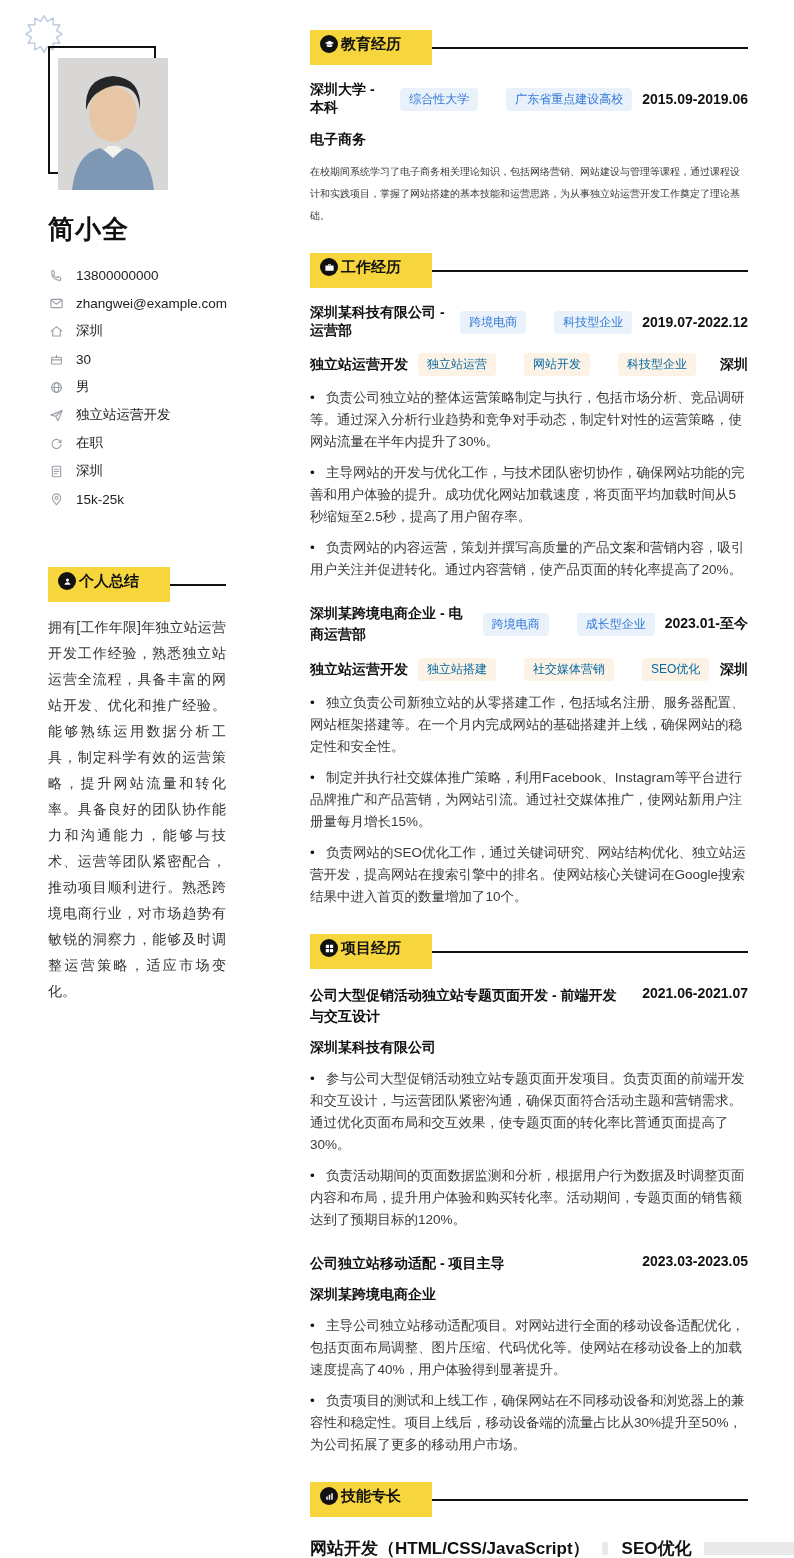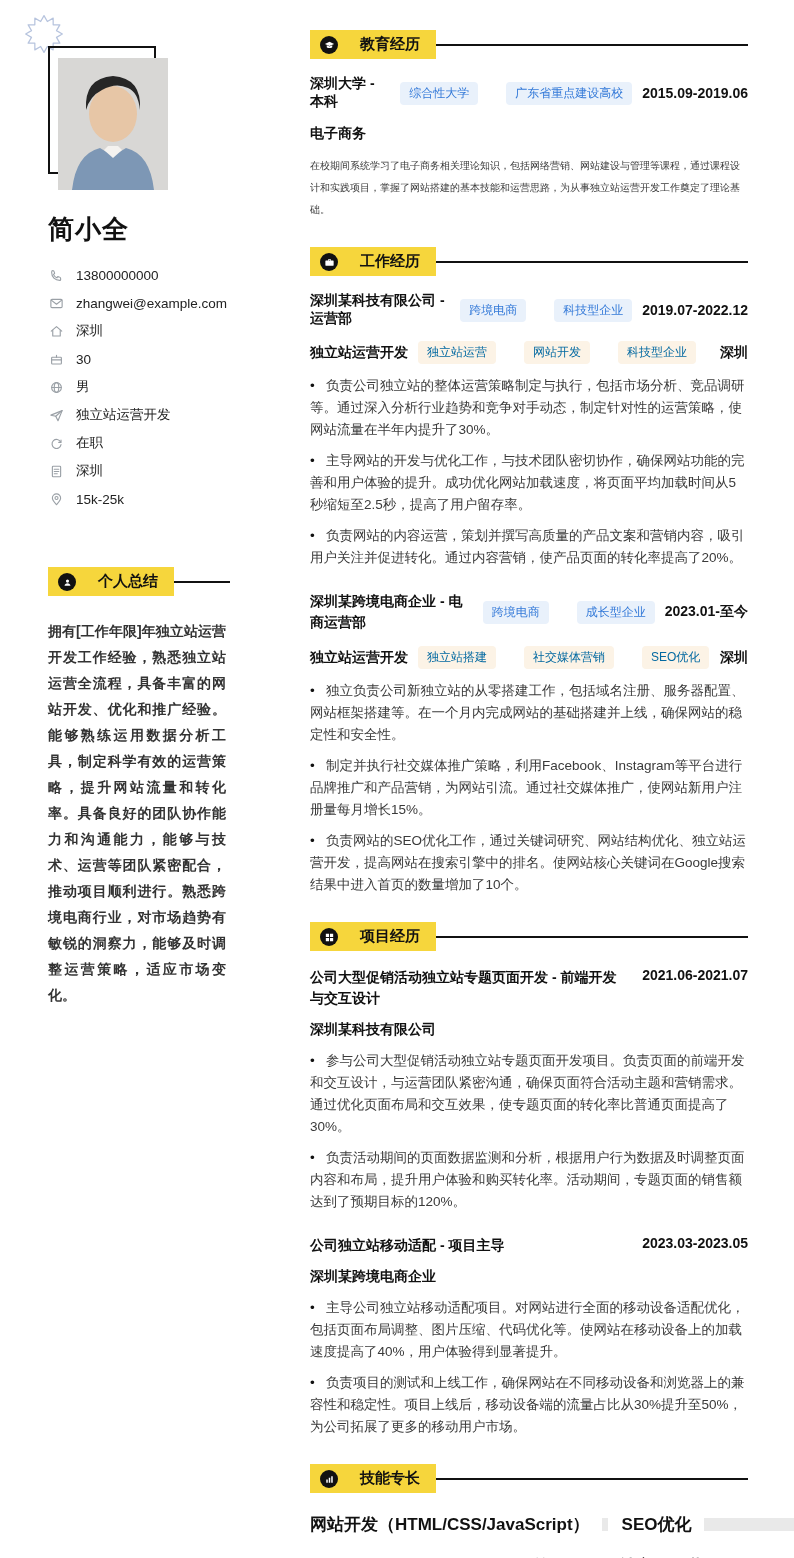--- a/index.html
+++ b/index.html
@@ -16,29 +16,29 @@
   .photo-wrap { position:relative; width:122px; height:146px; margin-bottom:20px; }
   .photo-frame { position:absolute; left:0; top:0; width:108px; height:128px; border:2px solid #111; background:transparent; }
   .photo { position:absolute; left:10px; top:12px; width:110px; height:132px; background:#d8d7d5; overflow:hidden; }
   .person-name { font-size:26px; font-weight:700; color:#111; letter-spacing:1px; margin:16px 0 14px 0; }
   .contact-list { list-style:none; }
   .contact-list li { display:flex; align-items:center; gap:12px; height:28px; font-size:13.5px; color:#222; }
   .c-ico { width:16px; height:16px; flex:0 0 16px; display:flex; align-items:center; justify-content:center; }
   .c-ico svg { width:15px; height:15px; stroke:#9aa0a6; fill:none; stroke-width:1.5; stroke-linecap:round; stroke-linejoin:round; }
   
   .sec-header { display:flex; align-items:center; }
-  .hdr-box { background:#F6D63C; display:flex; align-items:flex-end; gap:22px; padding:5px 16px 5px 10px; min-width:122px; }
+  .hdr-box { background:#F6D63C; display:flex; align-items:flex-start; gap:3px; padding:5px 16px 11px 10px; min-width:122px; }
   .hdr-ico { width:18px; height:18px; border-radius:50%; background:#111; display:flex; align-items:center; justify-content:center; flex:0 0 18px; }
   .hdr-ico svg { width:11px; height:11px; fill:#fff; }
   .hdr-title { font-size:15px; font-weight:700; color:#111; white-space:nowrap; }
   .hdr-line { flex:1; height:2px; background:#111; }
   .sb-hdr .hdr-line { width:56px; flex:0 0 56px; }
   .sb-hdr { margin-top:54px; }
   
-  .summary-text { margin-top:22px; width:178px; font-size:14px; line-height:26px; color:#333; text-align:justify;font-weight:bold; }
+  .summary-text { margin-top:12px; width:178px; font-size:14px; line-height:26px; color:#333; text-align:justify; }
   
   .main { position:absolute; left:310px; top:30px; width:438px; }
   .section { margin-bottom:26px; }
   .sec-body { padding-top:16px; }
   .item-row { display:flex; align-items:center; gap:10px; font-size:14px; font-weight:700; color:#111; }
   .item-row.top-align { align-items:flex-start; }
   .row-date { margin-left:auto; white-space:nowrap; font-weight:700; }
   .row-loc { margin-left:auto; white-space:nowrap; font-weight:700; }
   .w-narrow { max-width:198px; line-height:1.5; }
   .w-proj { max-width:310px; line-height:1.5; }

